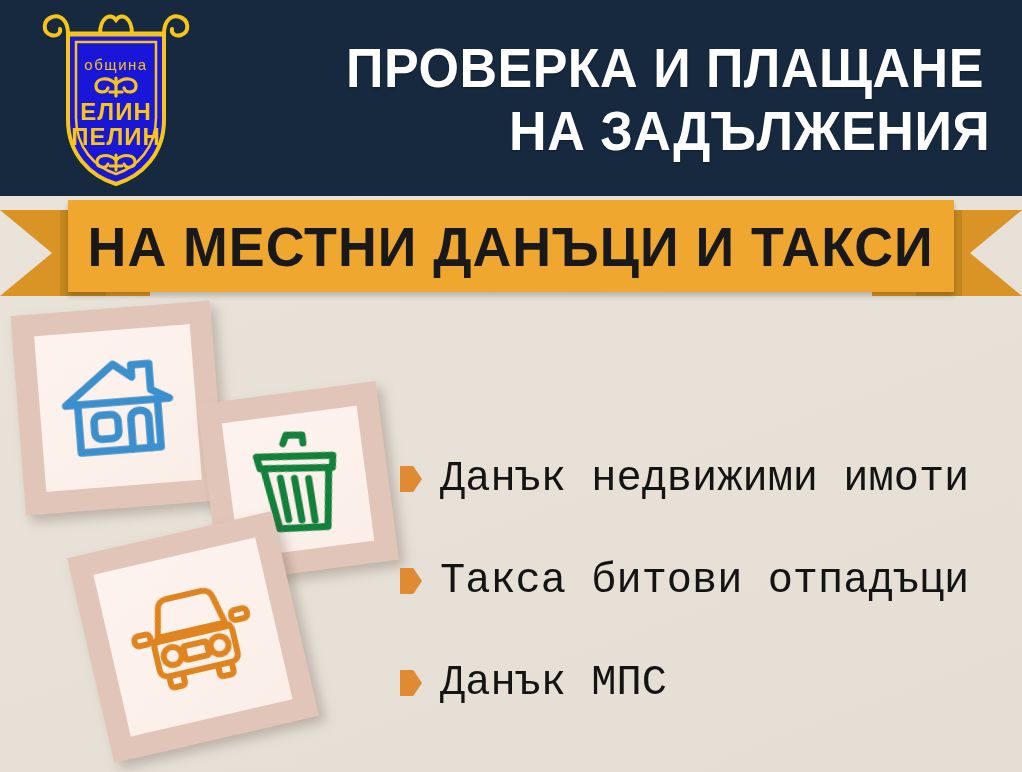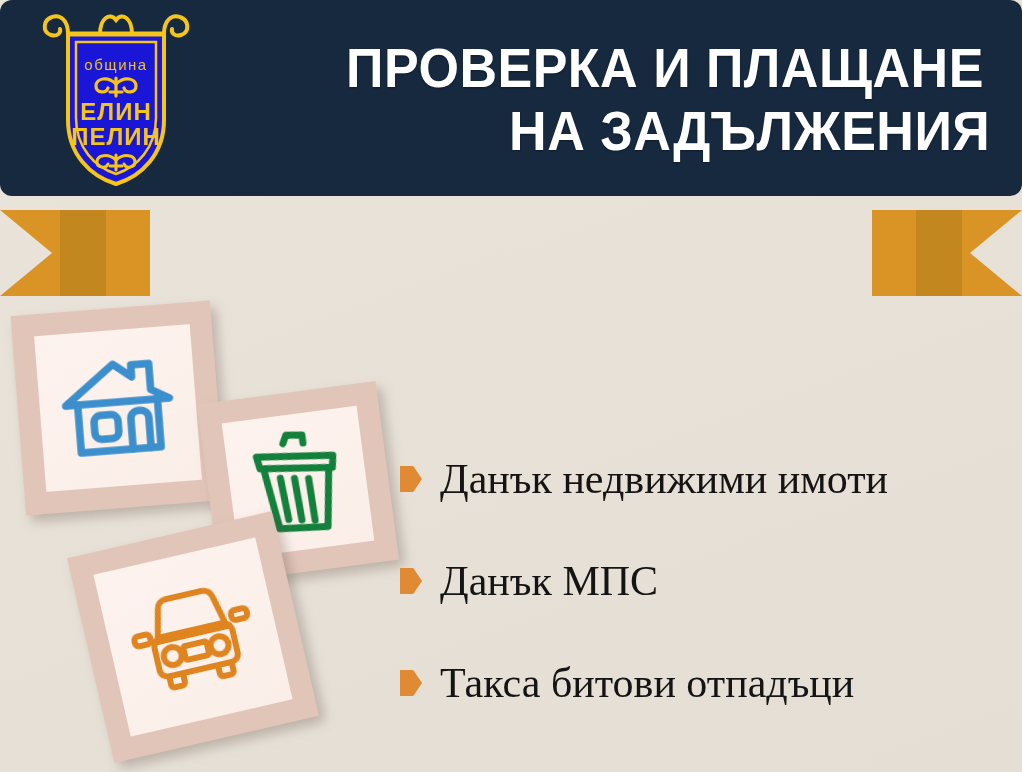--- a/index.html
+++ b/index.html
@@ -15,21 +15,20 @@
     background:linear-gradient(160deg,#eae4db 0%,#e7e1d7 45%,#e4ded4 100%);
     overflow:hidden;
   }
 
   
   .header{
     position:absolute; left:0; top:0;
     width:1022px; height:196px;
     background:#16293f;
     z-index:4;
-    border-radius:12px;
   }
   .crest{
     position:absolute; left:38px; top:8px;
     width:156px; height:182px;
   }
   .crest svg{ display:block; width:100%; height:100%; }
   .header-title{
     position:absolute; left:196px; top:20px;
     width:812px; height:160px;
     display:flex; flex-direction:column;
@@ -140,21 +139,21 @@
     height:102px;
   }
   .bullet-marker{
     width:22px; height:26px;
     background:#e08a33;
     clip-path:polygon(0 0, 60% 0, 100% 50%, 60% 100%, 0 100%);
     flex:0 0 auto;
     margin-right:18px;
   }
   .bullet-label{
-    font-family:Liberation Serif, serif;
+    font-family:Liberation Mono, monospace;
     font-size:42px;
     color:#141414;
     white-space:nowrap;
     line-height:1;
   }
 </style>
 </head>
 <body>
 
 <div id="poster">
@@ -200,20 +199,23 @@
       <div class="line">ПРОВЕРКА И ПЛАЩАНЕ</div>
       <div class="line">НА ЗАДЪЛЖЕНИЯ</div>
     </div>
   </div>
 
   <div class="ribbon-wrap">
     <div class="ribbon-tail left"></div>
     <div class="ribbon-tail right"></div>
     <div class="ribbon-fold left"></div>
     <div class="ribbon-fold right"></div>
+    <div class="ribbon-main">
+      <span class="ribbon-text">НА МЕСТНИ ДАНЪЦИ И ТАКСИ</span>
+    </div>
   </div>
 
   <div class="cards">
 
     <div class="stamp house">
       <div class="scallop"></div>
       <div class="inner">
         <svg width="116" height="104" viewBox="0 0 116 104">
           <g fill="none" stroke="#3b8fcd" stroke-width="7.5" stroke-linecap="round" stroke-linejoin="round">
             <path d="M6 46 L56 8 L74 22 L74 10 L92 10 L92 36 L110 46 Z"></path>
@@ -263,21 +265,21 @@
     </div>
   </div>
 
   <div class="bullets">
     <div class="bullet-row">
       <span class="bullet-marker"></span>
       <span class="bullet-label">Данък недвижими имоти</span>
     </div>
     <div class="bullet-row">
       <span class="bullet-marker"></span>
-      <span class="bullet-label">Данък МПС</span>
+      <span class="bullet-label">Такса битови отпадъци</span>
     </div>
     <div class="bullet-row">
       <span class="bullet-marker"></span>
-      <span class="bullet-label">Такса битови отпадъци</span>
+      <span class="bullet-label">Данък МПС</span>
     </div>
   </div>
 
 </div>
 
 </body></html>

